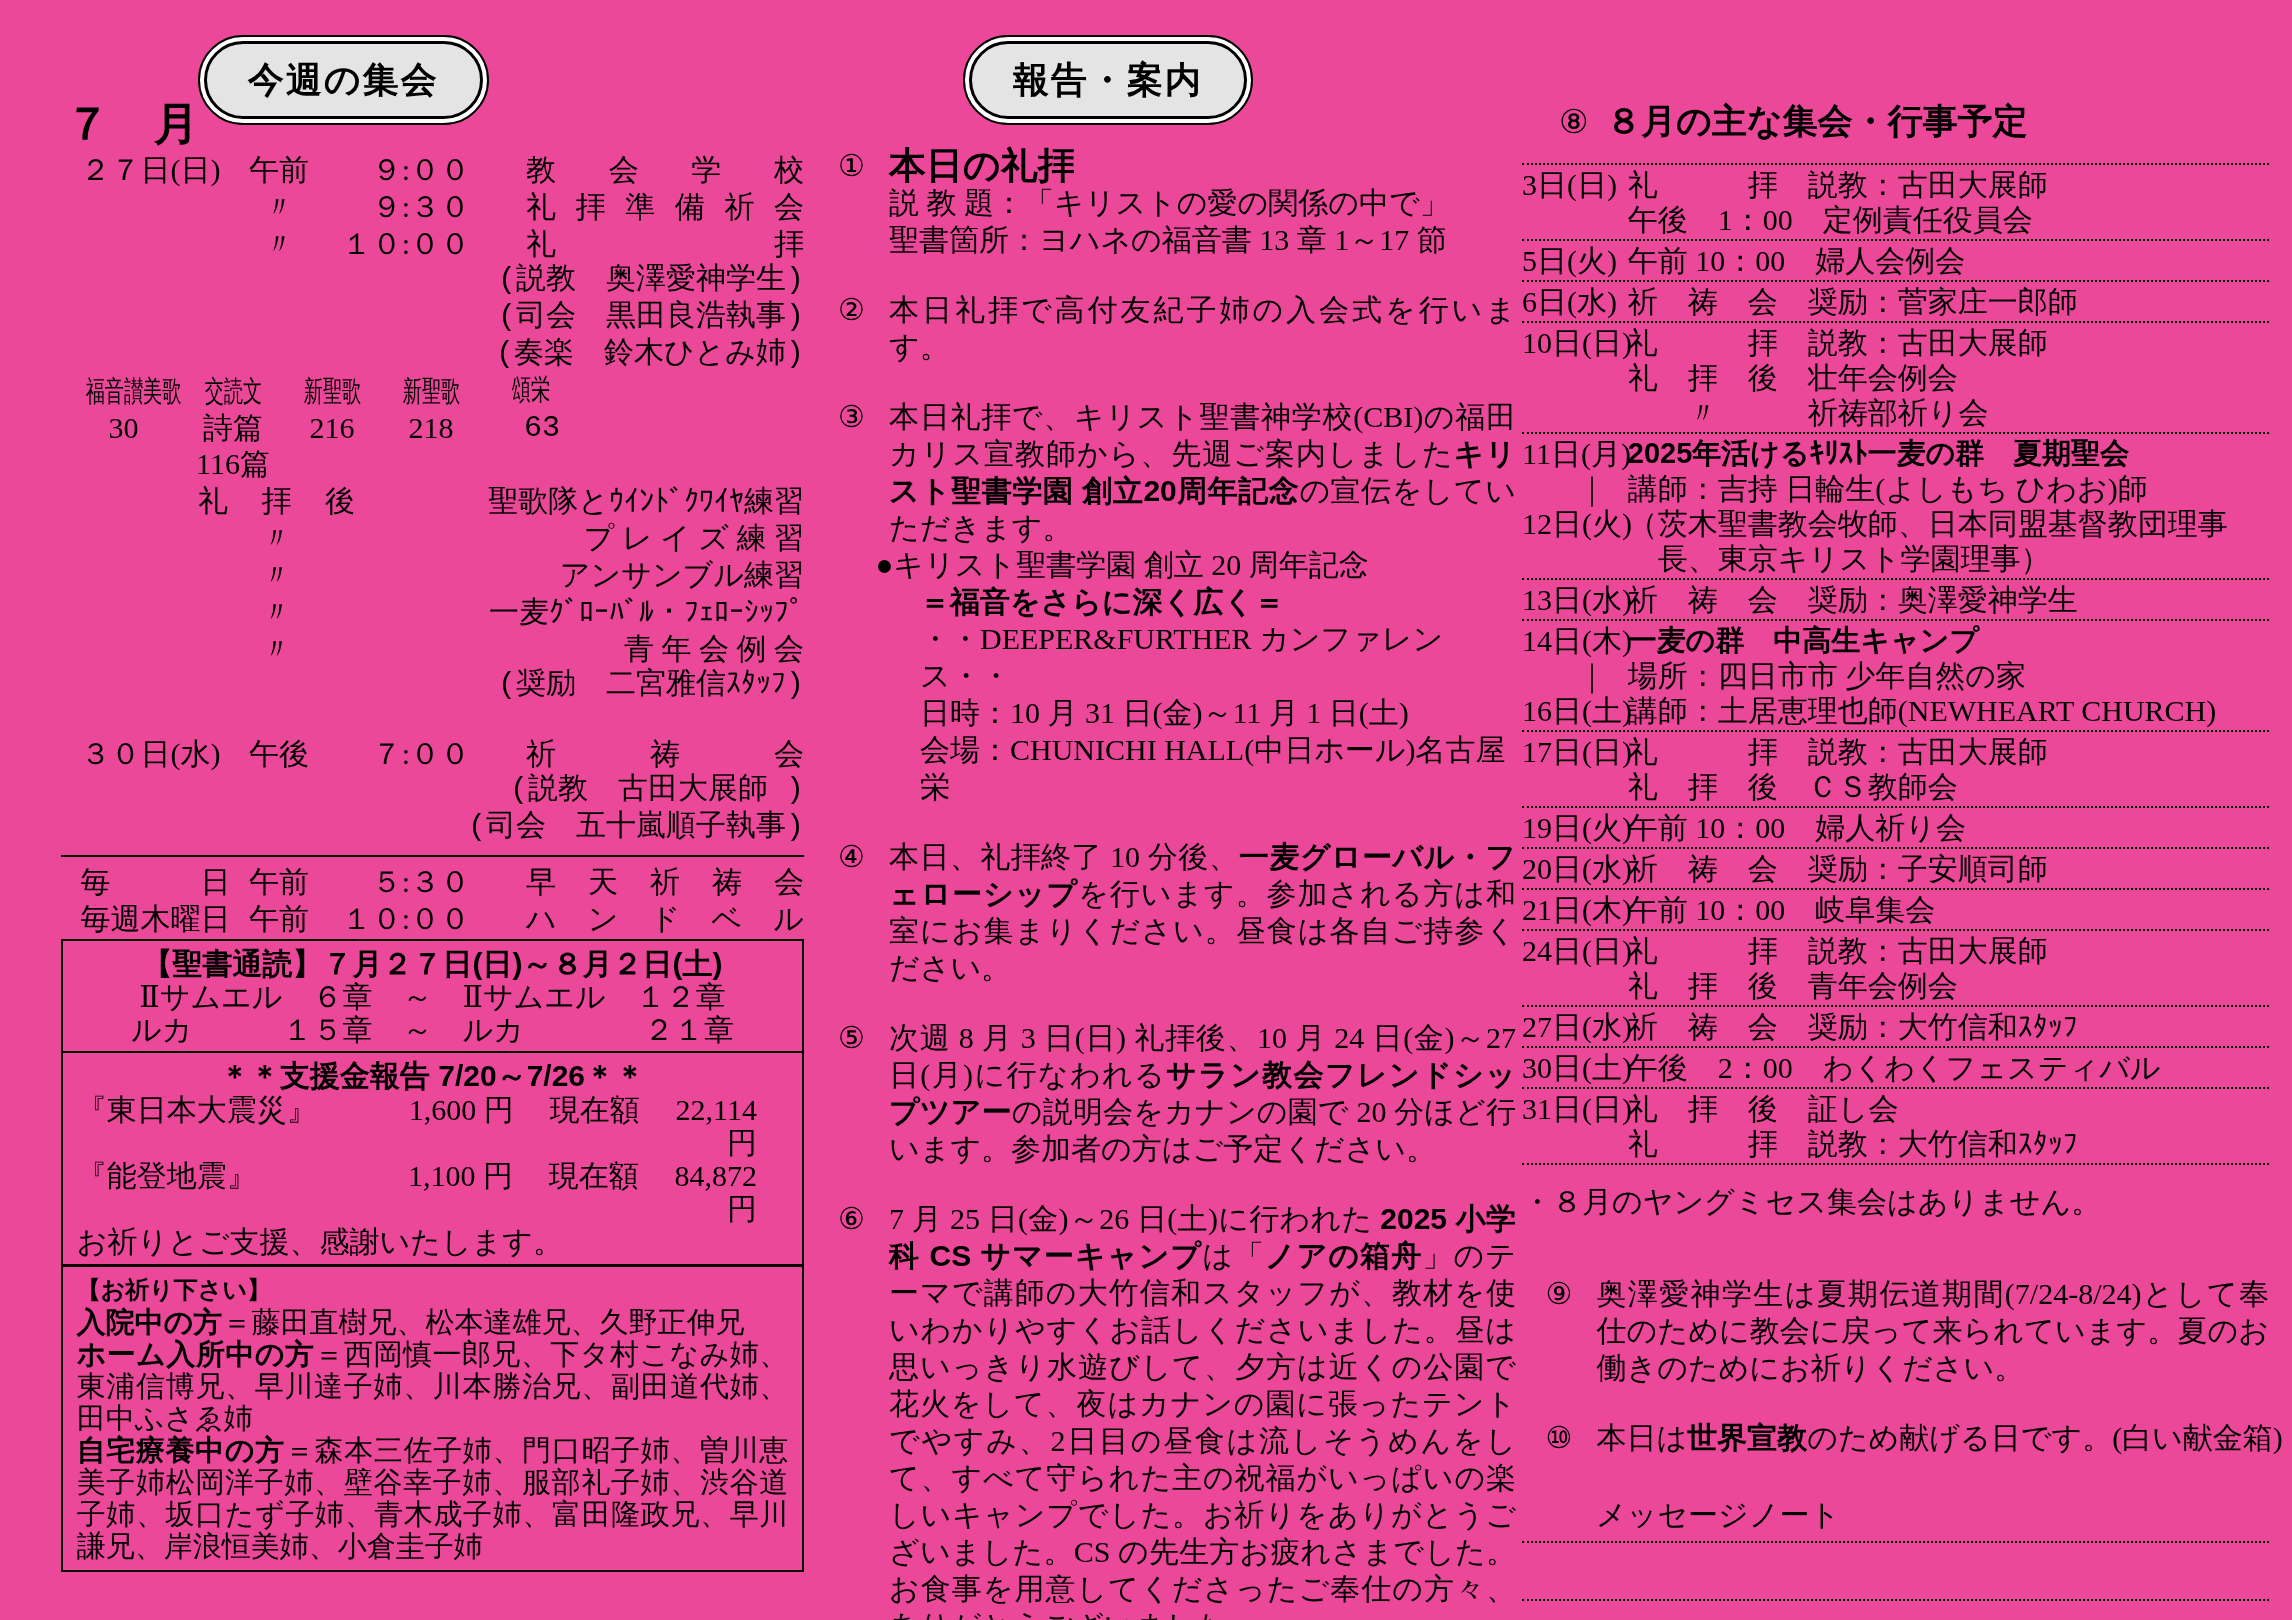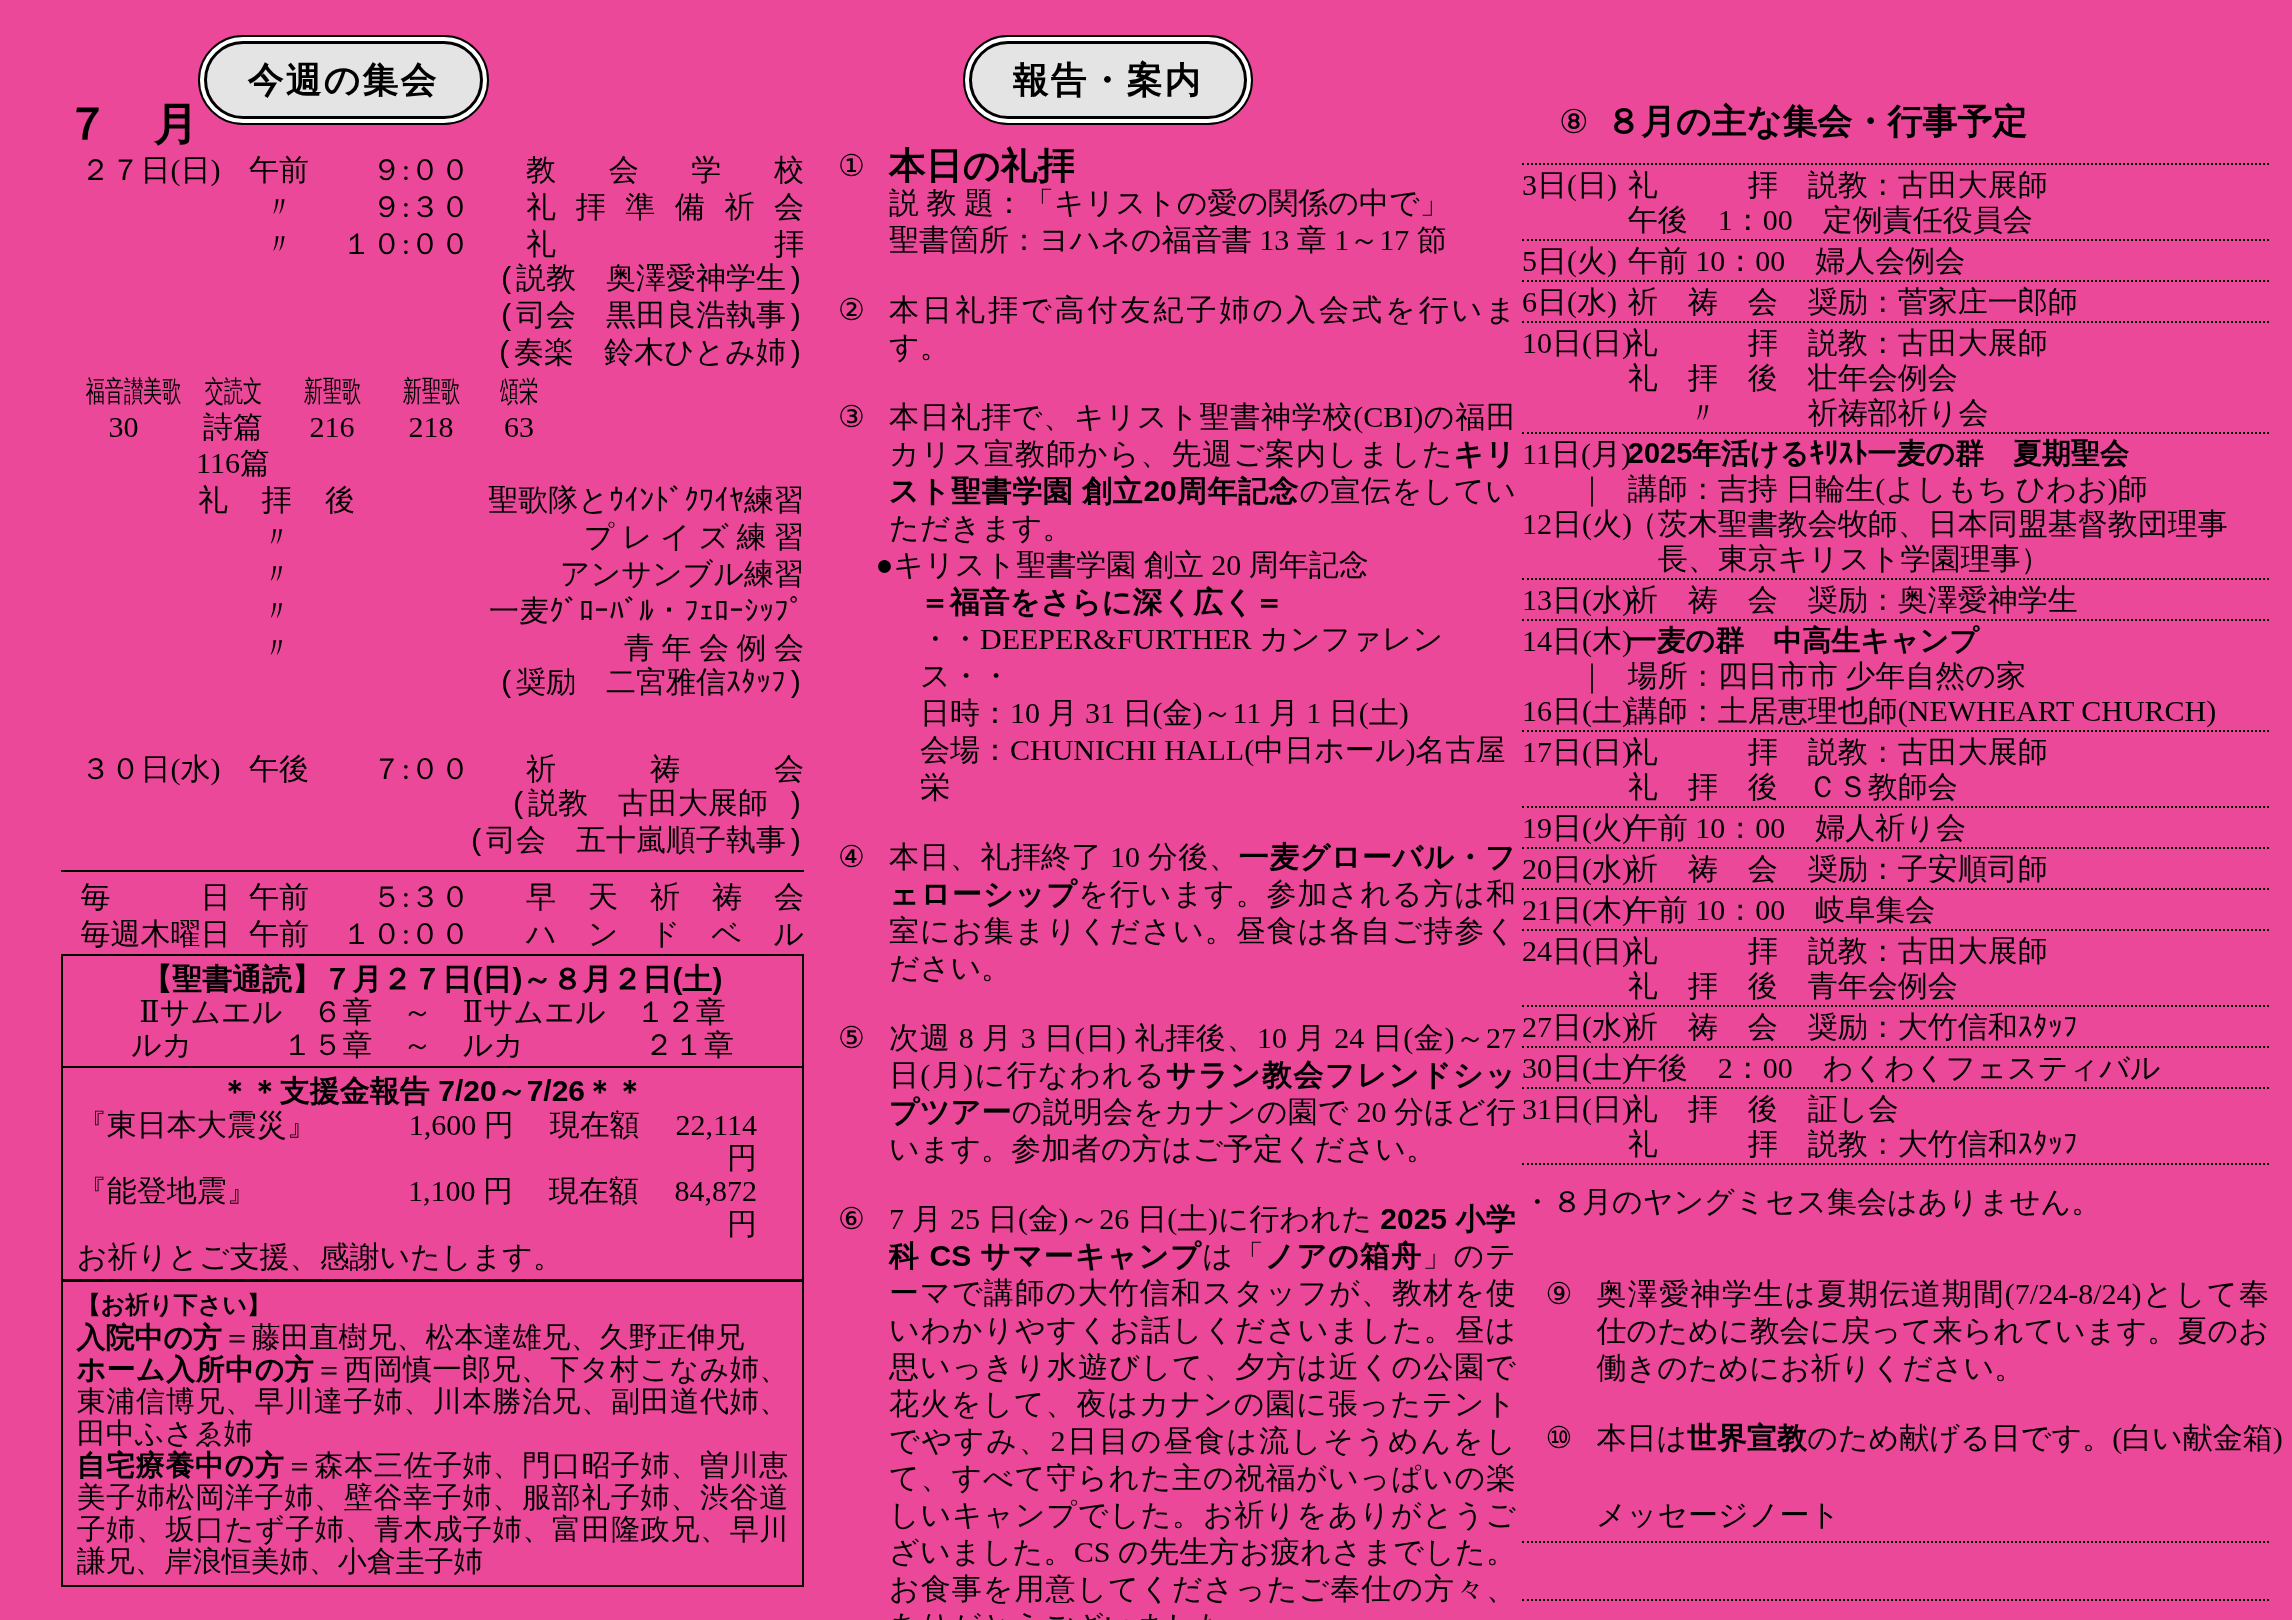--- a/index.html
+++ b/index.html
@@ -29,21 +29,21 @@
   .sch .p{width:88px;text-align:center;}
   .sch .t{width:147px;text-align:right;white-space:nowrap;}
   .sch .ttl{flex:1;margin-left:56px;text-align:justify;text-align-last:justify;white-space:nowrap;}
   .paren{line-height:37px;text-align:right;font-family:Liberation Mono, monospace;}
 
   .hy{display:flex;width:502px;line-height:36px;}
   .hy .c0{width:125px;text-align:center;}
   .hy .c1{width:94px;text-align:center;}
   .hy .c2{width:104px;text-align:center;}
   .hy .c3{width:94px;text-align:center;}
-  .hy .c4{width:82px;text-align:center;}
+  .hy .c4{width:82px;text-align:right;font-family:Liberation Mono, monospace;}
   .hy .cond{display:inline-block;transform:scaleX(.66);transform-origin:center;font-size:29px;white-space:nowrap;}
 
   .aw{display:flex;line-height:37px;}
   .aw .k{width:294px;padding-left:137px;box-sizing:border-box;}
   .aw .k .spread{display:inline-block;width:157px;text-align:justify;text-align-last:justify;}
   .aw .k .cent{display:inline-block;width:157px;text-align:center;}
   .aw .v{flex:1;text-align:right;white-space:nowrap;}
 
   .rule1{margin-top:8.8px;border-top:2.9px solid #000;}
   .daily{margin-top:5.9px;}
@@ -161,21 +161,21 @@
         <div class="aw">
           <div class="k"><span class="cent">〃</span></div>
           <div class="v">一麦ｸﾞﾛｰﾊﾞﾙ・ﾌｪﾛｰｼｯﾌﾟ</div>
         </div>
         <div class="aw">
           <div class="k"><span class="cent">〃</span></div>
           <div class="v">青 年 会 例 会</div>
         </div>
         <div class="paren">(奨励　二宮雅信ｽﾀｯﾌ)</div>
       </div>
-    <div id="sched2" style="margin-top: 47px;">
+    <div id="sched2" style="margin-top: 31px;">
         <div class="sch">
           <div class="d">３０日(水)</div>
           <div class="p">午後</div>
           <div class="t">７:００</div>
           <div class="ttl">祈祷会</div>
         </div>
       </div>
     <div id="parens2">
         <div class="paren">(説教　古田大展師 )</div>
         <div class="paren">(司会　五十嵐順子執事)</div>

